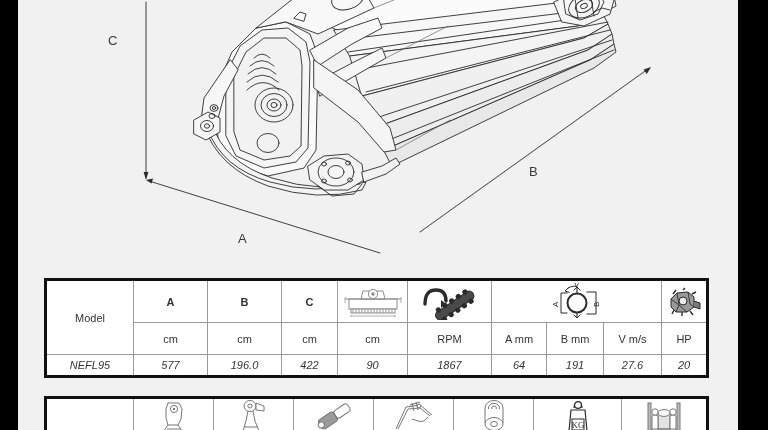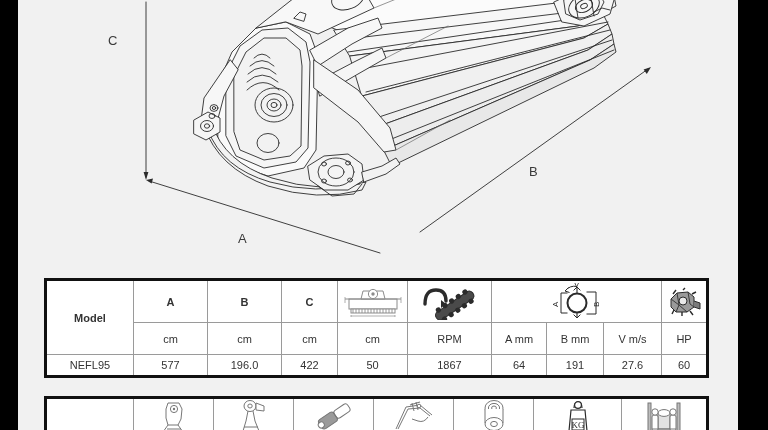--- a/index.html
+++ b/index.html
@@ -48,22 +48,22 @@
     border:1px solid #9a9a9a;
     text-align:center;
     vertical-align:middle;
     font-size:11px;
     color:#333;
     padding:0;
   }
   .r-icons{height:43px;}
   .r-units{height:32px;}
   .r-vals{height:22px;}
-  .model-cell{font-weight:bold;color:#1b1b1b;font-size:11.5px;}
-  .val-cell{color:#3f3f3f;font-size:11.5px;}
+  .model-cell{font-weight:normal;color:#1b1b1b;font-size:11.5px;}
+  .val-cell{color:#3f3f3f;font-size:11.5px;font-style:italic;}
   .unit-cell{color:#3f3f3f;font-size:11px;}
   .hdr-cell{font-weight:bold;color:#1b1b1b;font-size:11.5px;}
   .icon-cell svg{display:block;margin:0 auto;}
   #table-opts td{height:34px;}
   .opt-label{
     font-size:10px;color:#efefef;
   }
 </style>
 </head>
 <body>
@@ -339,26 +339,26 @@
         <td class="unit-cell">B mm</td>
         <td class="unit-cell">V m/s</td>
         <td class="unit-cell">HP</td>
       </tr>
 
       <tr class="r-vals">
         <td class="val-cell">NEFL95</td>
         <td class="val-cell">577</td>
         <td class="val-cell">196.0</td>
         <td class="val-cell">422</td>
-        <td class="val-cell">50</td>
+        <td class="val-cell">90</td>
         <td class="val-cell">1867</td>
         <td class="val-cell">64</td>
         <td class="val-cell">191</td>
         <td class="val-cell">27.6</td>
-        <td class="val-cell">60</td>
+        <td class="val-cell">20</td>
       </tr>
     </tbody>
   </table>
 
   <table class="spec-table" id="table-opts">
     <colgroup>
       <col style="width:88px">
         <col style="width:80px">
         <col style="width:80px">
       <col style="width:80px">

